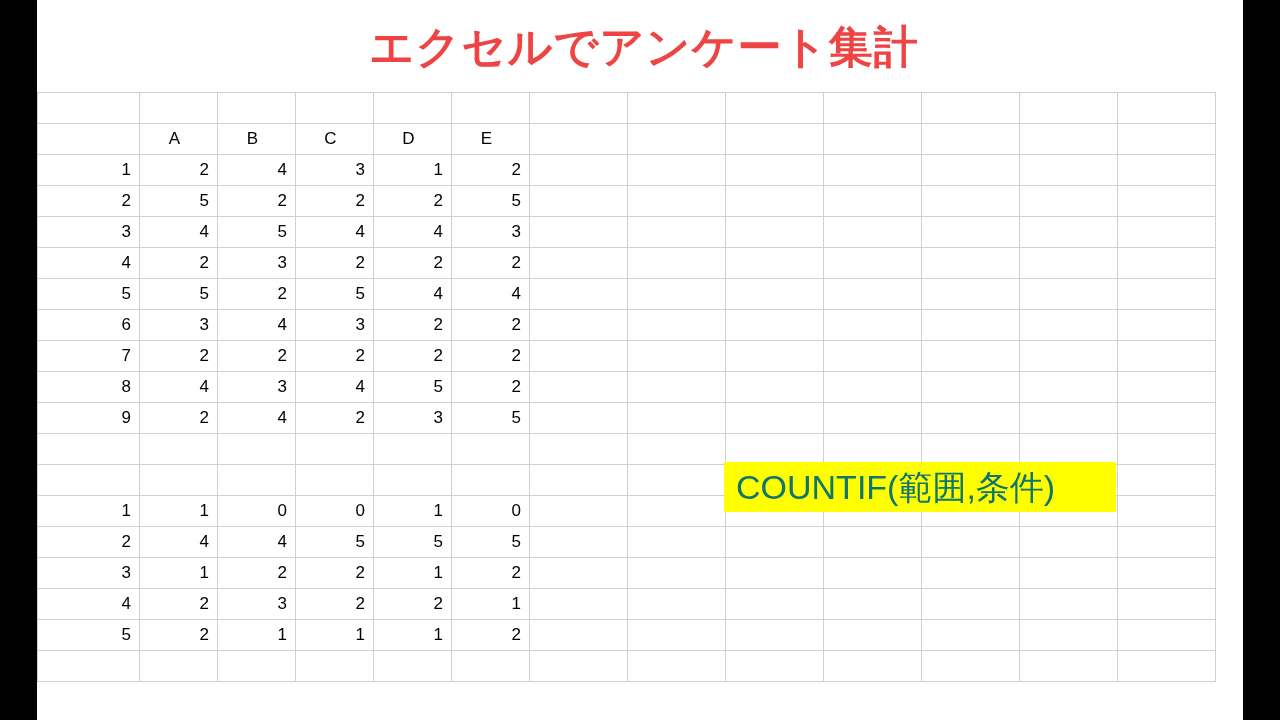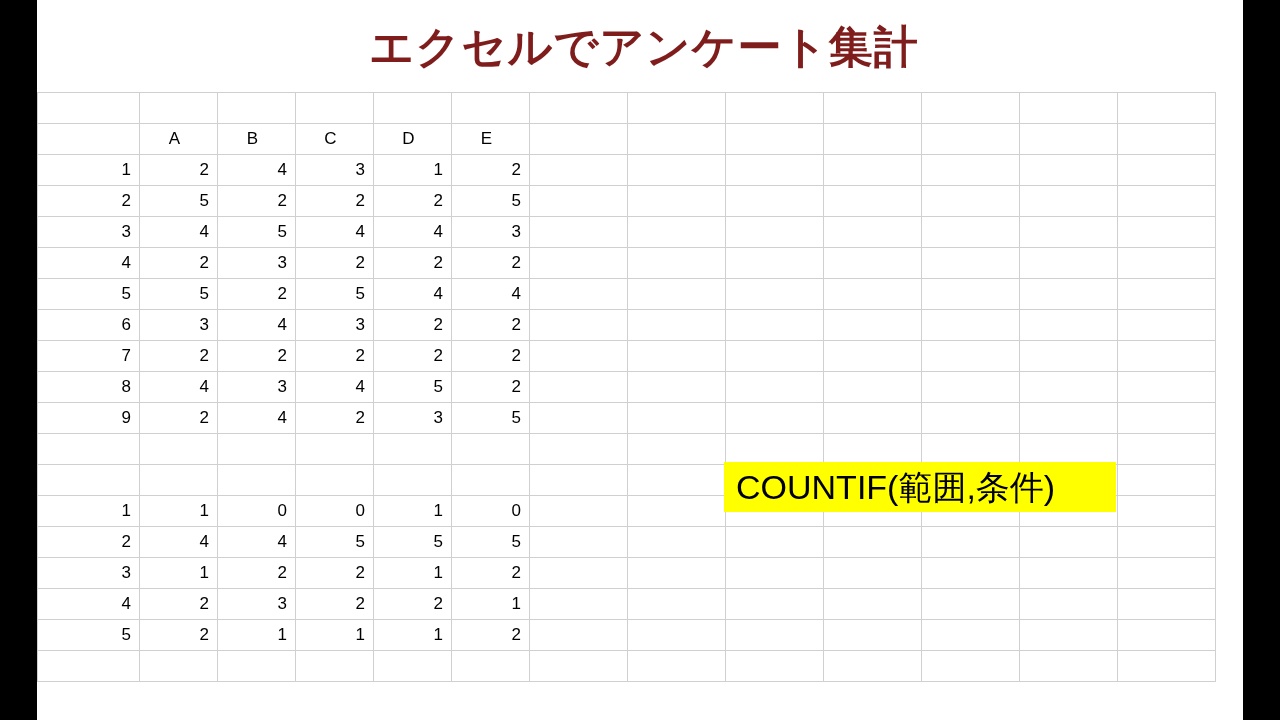--- a/index.html
+++ b/index.html
@@ -21,21 +21,21 @@
     box-sizing: border-box;
   }
   .title {
     position: absolute;
     left: 0;
     right: 0;
     top: 18px;
     text-align: center;
     font-size: 44px;
     font-weight: 700;
-    color: #7f1d1d;
+    color: #ef4444;
     letter-spacing: 1px;
     padding-left: 8px;
   }
   table.grid {
     position: absolute;
     left: 0;
     top: 92px;
     border-collapse: collapse;
     table-layout: fixed;
   }
@@ -57,21 +57,21 @@
   .lbl  { text-align: right; }
 
   .hl {
     position: absolute;
     left: 687px;
     top: 462px;
     width: 392px;
     height: 50px;
     background: #ffff00;
     font-size: 34px;
-    color: #000000;
+    color: #0f766e;
     line-height: 50px;
     padding-left: 12px;
     box-sizing: border-box;
     font-family: Arial, "Yu Gothic", sans-serif;
   }
 </style>
 </head>
 <body>
 
 <div class="page">

